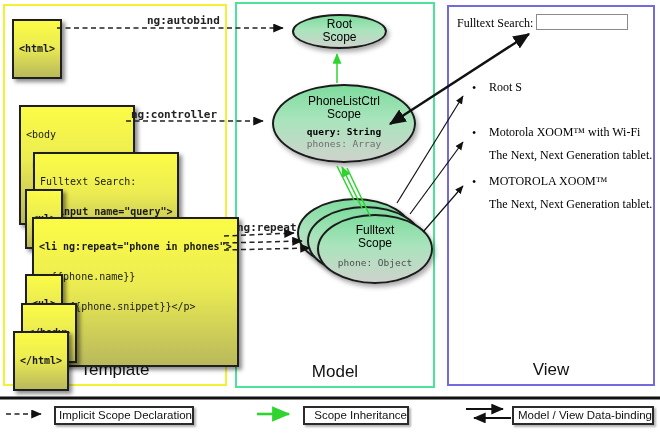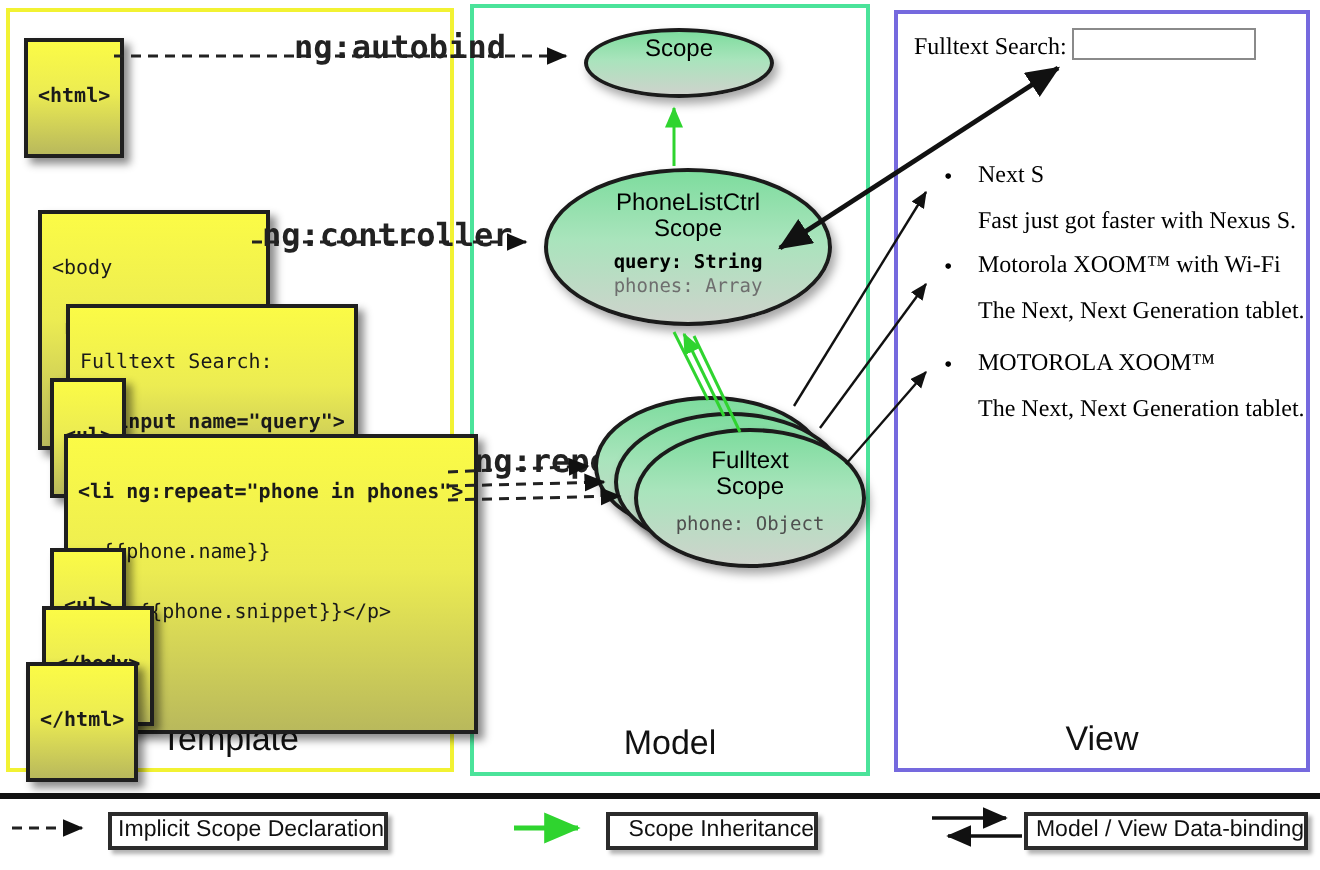--- a/index.html
+++ b/index.html
@@ -10,21 +10,21 @@
   .col-model{left:235px;top:2px;width:196px;height:382px;border:2px solid #4be39a;}
   .col-view{left:447px;top:5px;width:204px;height:377px;border:2px solid #7569de;}
   .col-label{position:absolute;bottom:4px;left:0;right:0;text-align:center;
              font-size:17px;color:#111;}
   .code-box{position:absolute;border:2px solid #1f1f1f;
             background:linear-gradient(180deg,#fbfb46 0%,#ecec52 45%,#b9b95c 100%);
             box-shadow:3px 3px 4px rgba(0,0,0,.45);
             font-family:"DejaVu Sans Mono",monospace;font-size:10px;line-height:10px;
             color:#1a1a1a;padding:3px 5px;white-space:pre;}
   .b{font-weight:bold;}
-  .ng-label{position:absolute;font-family:"DejaVu Sans Mono",monospace;font-size:16px;
+  .ng-label{position:absolute;font-family:"DejaVu Sans Mono",monospace;font-size:11px;
             font-weight:bold;color:#222;}
   .ellipse{position:absolute;border:2px solid #1b1b1b;border-radius:50%;
            background:linear-gradient(180deg,#7edc9e 0%,#a9e4bc 45%,#ced3cc 100%);
            box-shadow:2px 3px 5px rgba(0,0,0,.35);text-align:center;color:#000;}
   .scope-title{font-size:12px;line-height:13px;color:#000;}
   .prop{font-family:"DejaVu Sans Mono",monospace;font-size:9.5px;line-height:12px;}
   .prop-bold{font-weight:bold;color:#000;}
   .prop-gray{color:#6e6e6e;}
   .serif{font-family:"Liberation Serif",serif;font-size:12px;color:#000;}
   .view-item-title{position:absolute;font-family:"Liberation Serif",serif;font-size:12px;color:#000;}
@@ -90,20 +90,21 @@
   <div class="code-box" style="left:13px;top:331px;">
     <div class="b">&lt;/html&gt;</div>
   </div>
 
   <div class="ng-label" style="left:147px;top:14px;">ng:autobind</div>
   <div class="ng-label" style="left:131px;top:108px;">ng:controller</div>
   <div class="ng-label" style="left:237px;top:221px;">ng:repeat</div>
 
   <div class="ellipse" style="left:292px;top:14px;width:91px;height:31px;">
     <div class="scope-title" style="margin-top:2px;">
+      <div>Root</div>
       <div>Scope</div>
     </div>
   </div>
 
   <div class="ellipse" style="left:272px;top:84px;width:140px;height:75px;text-align:center;">
     <div class="scope-title" style="margin-top:9px;">
       <div>PhoneListCtrl</div>
       <div>Scope</div>
     </div>
     <div class="prop prop-bold" style="margin-top:5px;">query: String</div>
@@ -117,22 +118,21 @@
       <div>Fulltext</div>
       <div>Scope</div>
     </div>
     <div class="prop prop-gray" style="margin-top:7px;color:#4f4f4f;">phone: Object</div>
   </div>
 
   <div class="serif search-label">Fulltext Search:</div>
   <input class="search-input" type="text" value="" style="">
 
   <span class="bullet" style="left:472px;top:81px;">•</span>
-  <div class="view-item-title" style="left:489px;top:80px;">Next S</div>
-  <div class="view-item-desc" style="left:489px;top:103px;">Fast just got faster with Nexus S.</div>
+  <div class="view-item-title" style="left:489px;top:80px;">Root S</div>
 
   <span class="bullet" style="left:472px;top:126px;">•</span>
   <div class="view-item-title" style="left:489px;top:125px;">Motorola XOOM™  with Wi-Fi</div>
   <div class="view-item-desc" style="left:489px;top:148px;">The Next, Next Generation tablet.</div>
 
   <span class="bullet" style="left:472px;top:175px;">•</span>
   <div class="view-item-title" style="left:489px;top:174px;">MOTOROLA XOOM™</div>
   <div class="view-item-desc" style="left:489px;top:197px;">The Next, Next Generation tablet.</div>
 
   <div class="legend-box" style="left:54px;top:406px;width:136px;">Implicit Scope Declaration</div>

